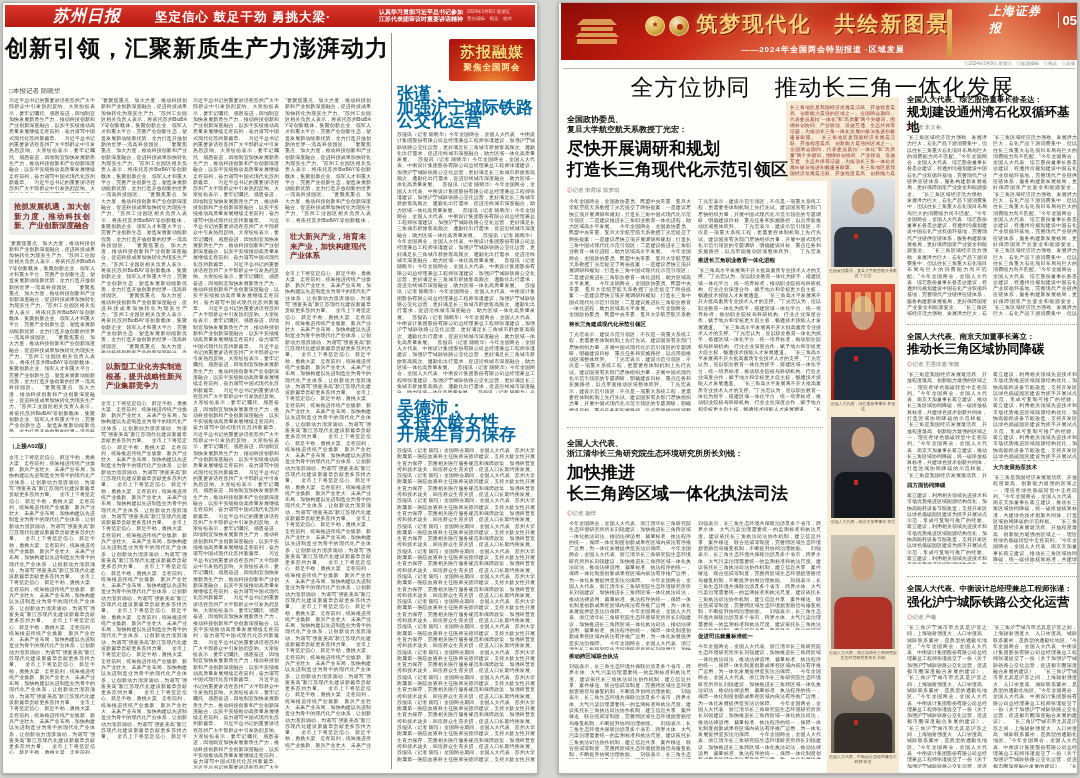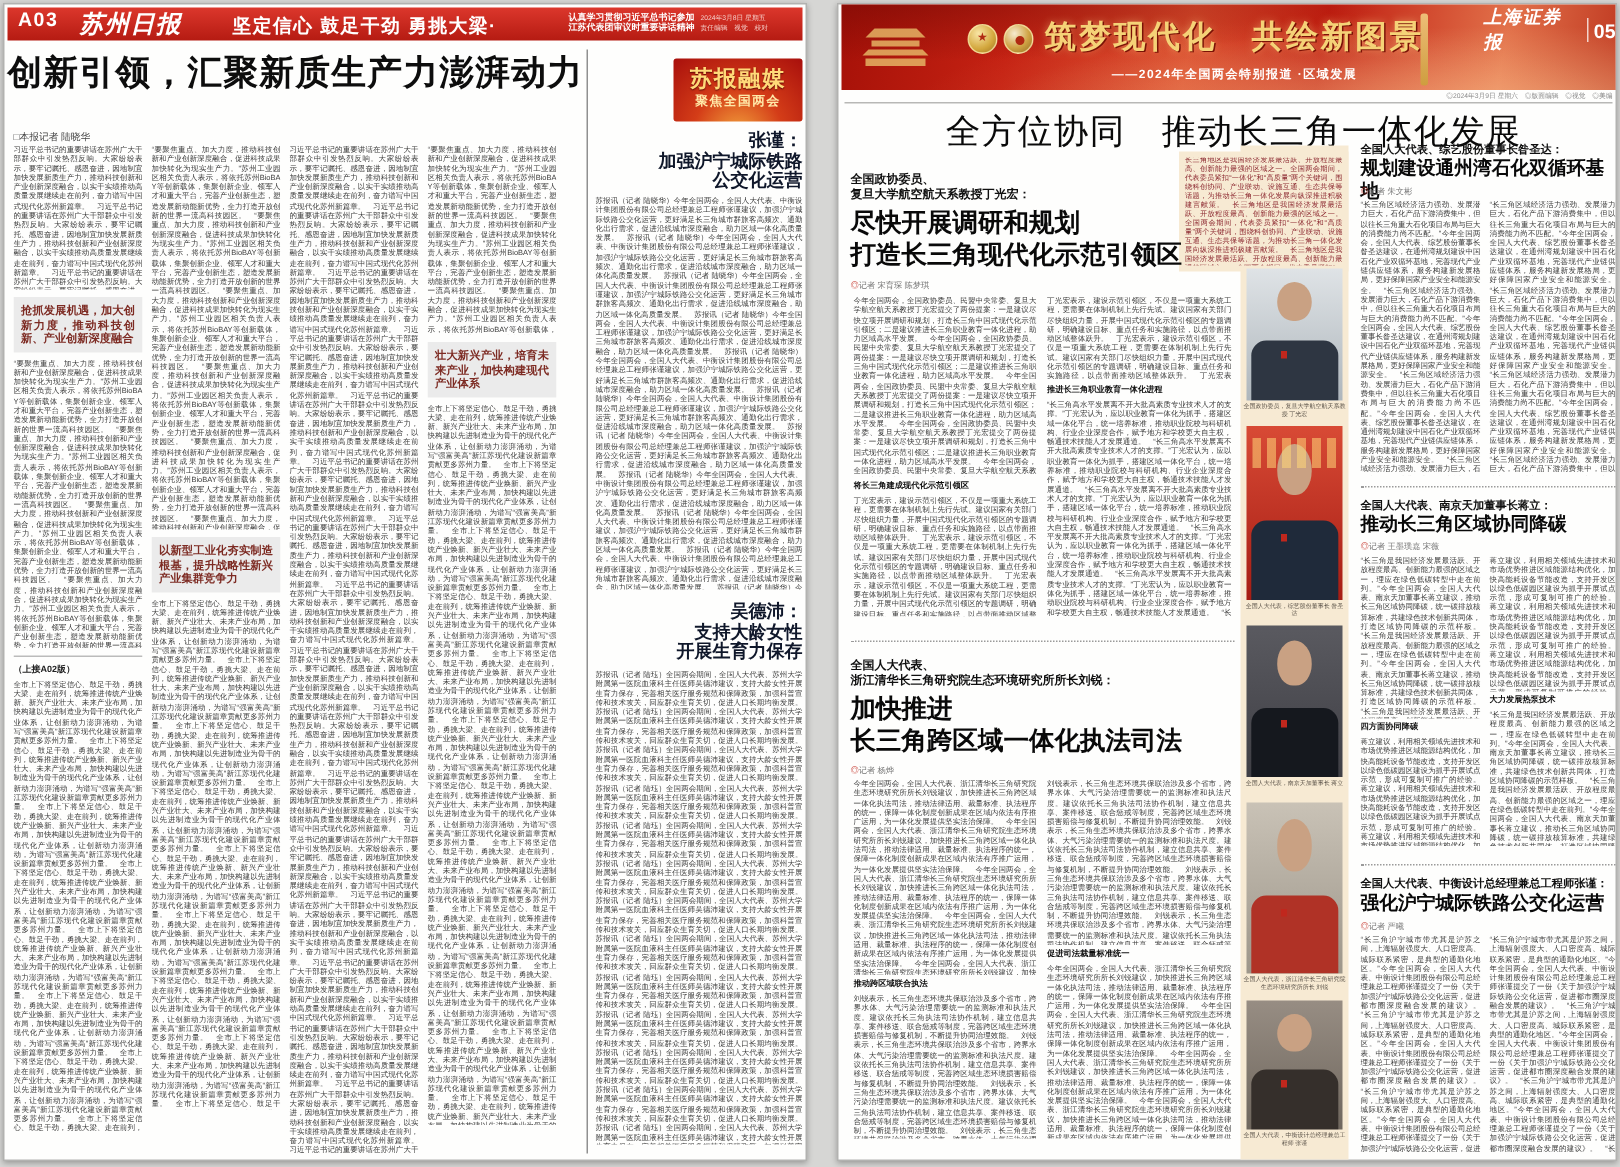--- a/index.html
+++ b/index.html
@@ -12,21 +12,21 @@
   #rp { left:558px; width:520px; }
   .abs { position:absolute; }
   .just { text-align:justify; overflow:hidden; color:#3a3a3a; word-break:break-all; }
   .body5 { font-size:5px; line-height:6.3px; }
   .colsub { font-weight:bold; color:#0e0e0e; font-size:5.5px; line-height:7px; margin:3px 0; }
   .dotted { border-top:1px dotted #9a9a9a; height:1px; }
 
   
   .lp-band { left:2px; top:2px; width:530px; height:22px;
              background:linear-gradient(180deg,#dc372c,#b51b12); color:#fff; }
-  .lp-a03 { left:7px; top:0; font-size:13px; font-weight:bold; letter-spacing:1px; }
+  .lp-a03 { left:7px; top:19px; font-size:13px; font-weight:bold; letter-spacing:1px; }
   .lp-mast { left:48px; top:1px; font-size:16px; font-weight:bold; font-style:italic;
              font-family:"Liberation Serif",serif; letter-spacing:1px; }
   .lp-slogan { left:150px; top:4px; font-size:12.5px; font-weight:900; letter-spacing:1px; }
   .lp-subslogan { left:374px; top:4px; width:86px; font-size:6px; line-height:7px; font-weight:bold; }
   .lp-date { left:462px; top:4px; width:68px; font-size:4.5px; line-height:6.5px; color:#f6cfc9; }
   .lp-headline { left:0; top:30px; width:388px; text-align:center; font-size:23px; font-weight:900;
                  font-family:"Liberation Serif",serif; color:#0d0d0d; letter-spacing:1px; }
   .lp-dek { left:0; top:68px; width:388px; text-align:center; font-size:10px; font-weight:bold; color:#c3271d; }
   .lp-byline { left:6px; top:84px; font-size:6.5px; color:#444; }
   .lp-col { position:absolute; top:94px; width:86px; height:674px; overflow:hidden; }
@@ -37,22 +37,22 @@
              padding-top:4px; margin-top:5px; margin-bottom:3px; }
   .lp-vrule { left:388px; top:30px; width:1px; height:736px; background:#909090; }
 
   
   .sb-brand { left:446px; top:36px; width:86px; height:42px; border-radius:2px; text-align:center;
               background:radial-gradient(circle at 50% 120%,#f2a23c 0%,#d43d18 45%,#a80f0c 100%);
               color:#ffd978; overflow:hidden; }
   .sb-brand1 { font-size:15px; font-weight:900; font-family:"Liberation Serif",serif;
                margin-top:4px; text-shadow:0 1px 1px #5e0a06; letter-spacing:1px; }
   .sb-brand2 { font-size:8.5px; font-weight:bold; letter-spacing:1px; color:#ffe9a8; }
-  .sb-h { position:absolute; left:394px; width:138px; text-align:right; font-weight:900;
-          font-size:12px; line-height:13.5px; color:#0f172a; }
+  .sb-h { position:absolute; left:394px; width:138px; text-align:left; font-weight:900;
+          font-size:17px; line-height:13.5px; color:#0369a1; }
   .sb-h1 { top:84px; } .sb-h2 { top:398px; }
   .sb-body { position:absolute; left:394px; width:138px; }
   .sb-b1 { top:128px; height:262px; } .sb-b2 { top:444px; height:316px; }
 
   
   .rp-banner { left:2px; top:0; width:516px; height:57px; overflow:hidden;
     background:linear-gradient(100deg,#a61108 0%,#c52213 22%,#d84a2b 45%,#bf1d10 62%,#e2714a 85%,#c03a22 100%);padding-left:32px; }
   .rp-banner::before { content:""; position:absolute; inset:0;
     background:radial-gradient(ellipse at 88% 115%, rgba(255,205,150,.5), transparent 55%),
                radial-gradient(ellipse at 4% -10%, rgba(110,8,4,.55), transparent 50%),

